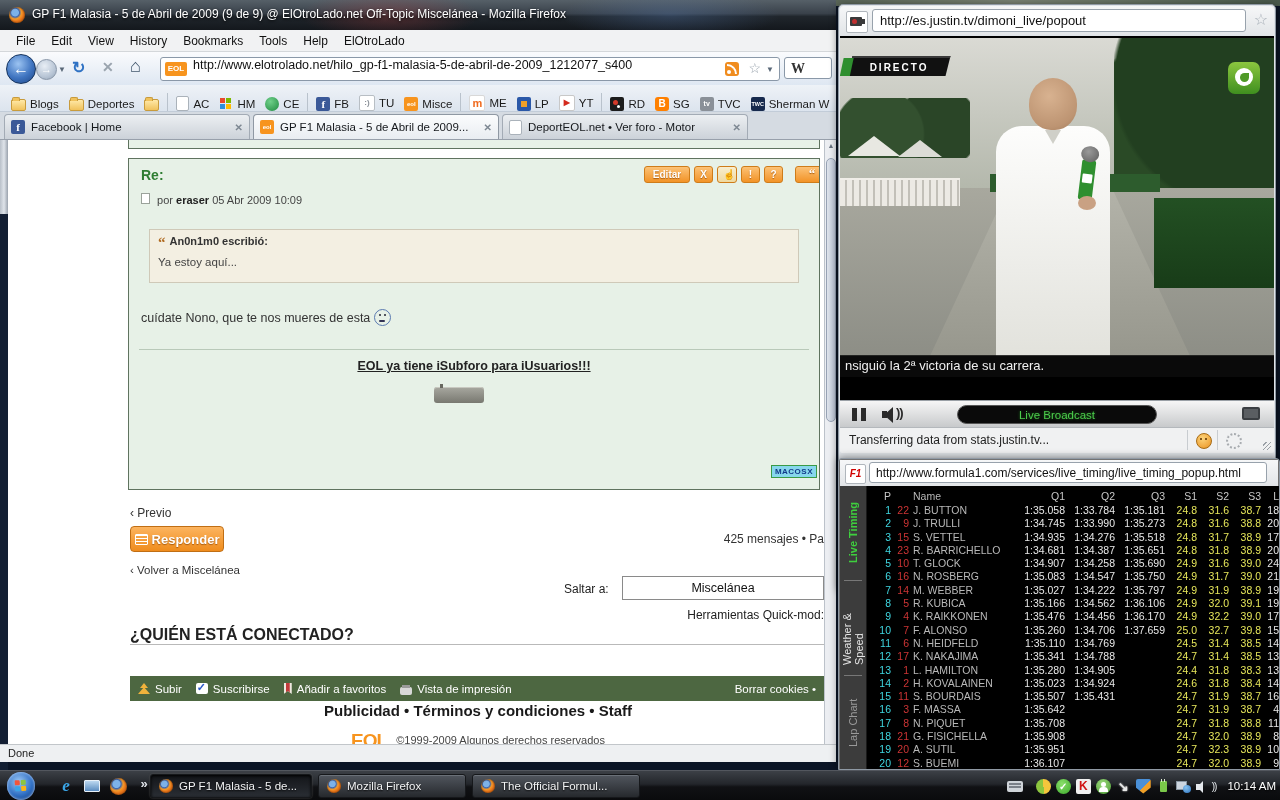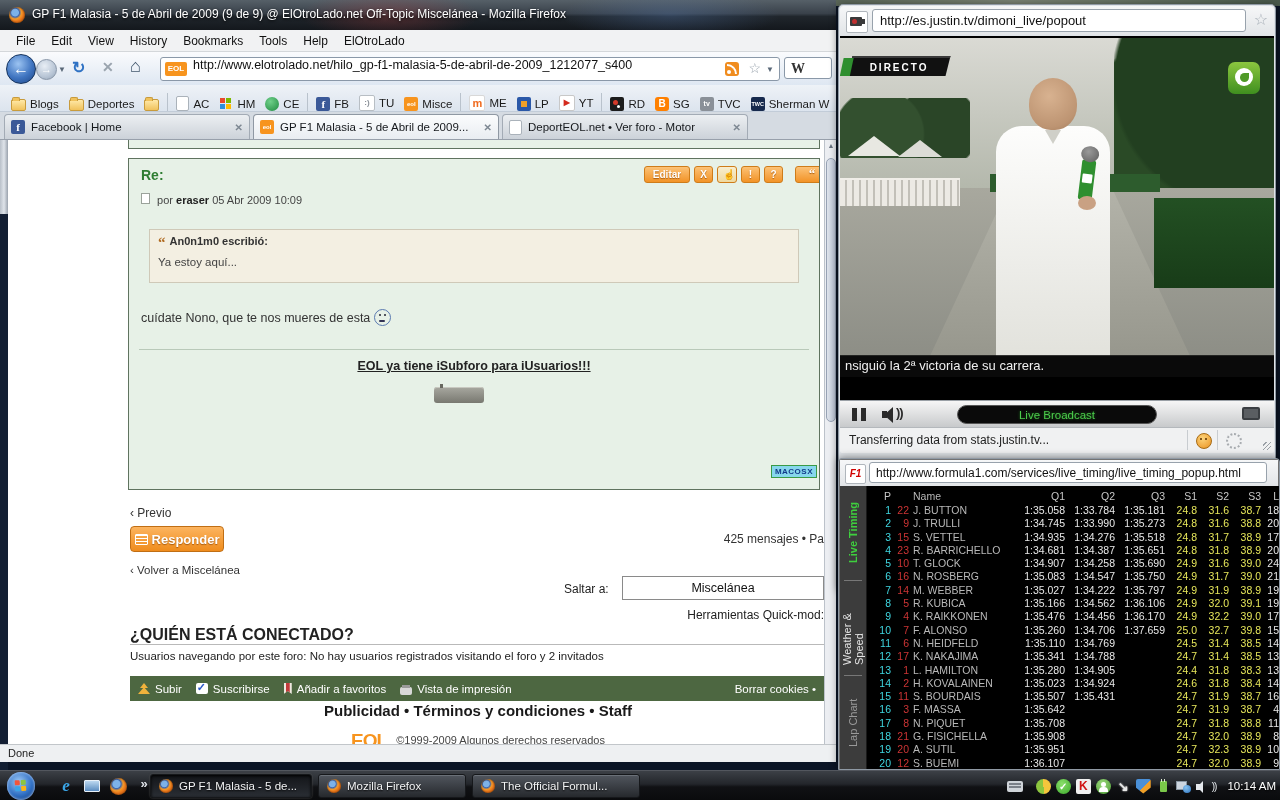--- a/index.html
+++ b/index.html
@@ -396,21 +396,20 @@
       <span class="resp-icon"></span>
       <span>Responder</span>
     </div>
     <div class="abs messages-count">425 mensajes • Pa</div>
     <div class="abs link-volver">‹ Volver a Miscelánea</div>
     <div class="abs saltar-label">Saltar a:</div>
     <div class="abs saltar-select">Miscelánea</div>
     <div class="abs herramientas">Herramientas Quick-mod:</div>
     <div class="abs conectado-h">¿QUIÉN ESTÁ CONECTADO?</div>
     <div class="abs conectado-hr"></div>
-    <div class="abs users-text">Usuarios navegando por este foro: No hay usuarios registrados visitando el foro y 2 invitados</div>
     <div class="abs greenbar">
       <span class="gb-item">
           <span class="gbi gbi-house"></span>
           <span>Subir</span>
         </span>
         <span class="gb-item">
           <span class="gbi gbi-check"></span>
           <span>Suscribirse</span>
         </span>
         <span class="gb-item">

